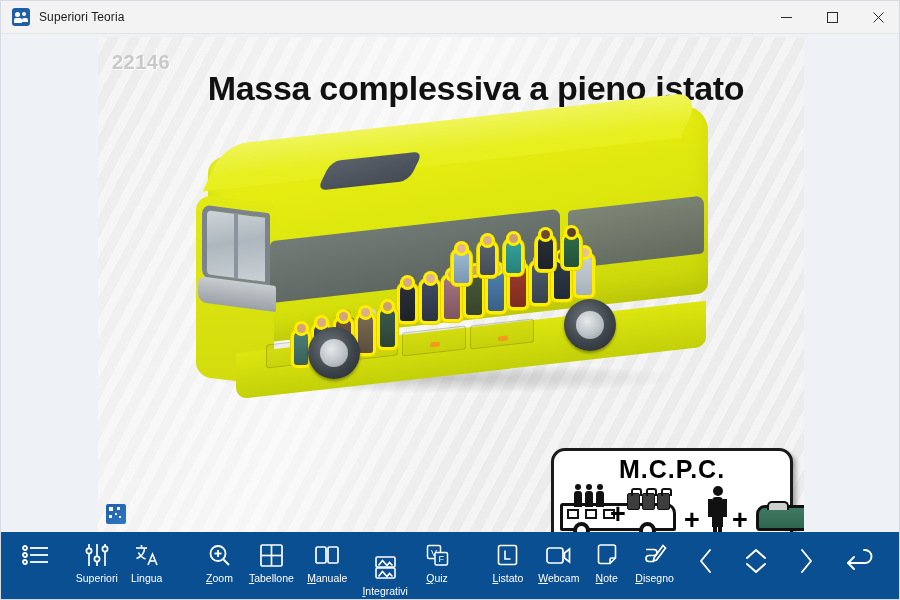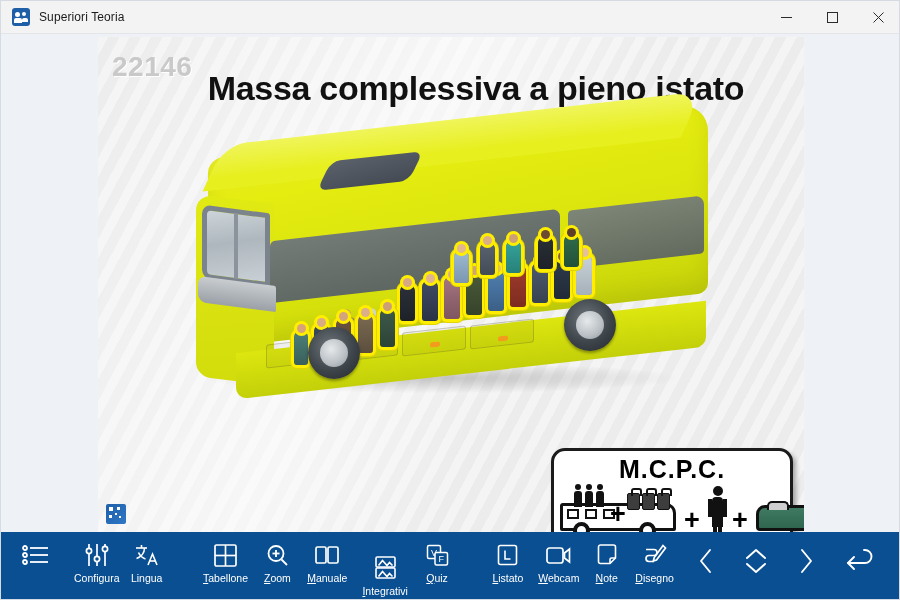--- a/index.html
+++ b/index.html
@@ -74,21 +74,21 @@
     background:
       linear-gradient(115deg, rgba(255,255,255,0) 0%, rgba(255,255,255,.55) 40%, rgba(255,255,255,0) 60%),
       repeating-linear-gradient(118deg, #f4f4f4 0px, #f4f4f4 9px, #ececec 9px, #ececec 19px),
       linear-gradient(160deg, #fafafa 0%, #f0f0f0 55%, #e9e9e9 100%);
     overflow: hidden;
   }
 
   .slide-id {
     position: absolute;
     left: 14px; top: 14px;
-    font-size: 28px; font-weight: bold;
+    font-size: 20px; font-weight: bold;
     color: #c9c9c9;
     text-shadow: 1px 1px 0 #ffffff;
     letter-spacing: .5px;
   }
   .slide-title {
     position: absolute;
     left: 0; right: 0; top: 32px;
     text-align: center;
     font-size: 34px;
     font-weight: bold;
@@ -591,63 +591,63 @@
       <span class="ic">
         <svg width="26" height="26" viewBox="0 0 26 26" fill="none" stroke="#fff" stroke-width="1.7">
           <line x1="5" y1="2" x2="5" y2="24"></line>
             <circle cx="5" cy="9" r="2.6" fill="#0a4f91"></circle>
           <line x1="13" y1="2" x2="13" y2="24"></line>
             <circle cx="13" cy="17" r="2.6" fill="#0a4f91"></circle>
           <line x1="21" y1="2" x2="21" y2="24"></line>
             <circle cx="21" cy="7" r="2.6" fill="#0a4f91"></circle>
         </svg>
       </span>
-      <span class="lb">Configura</span>
+      <span class="lb">Superiori</span>
     </div>
 
 
     <div class="tool" style="width:48px;">
       <span class="ic">
         <svg width="26" height="26" viewBox="0 0 26 26" fill="none" stroke="#fff" stroke-width="1.6">
           <line x1="2" y1="6" x2="13" y2="6"></line>
           <line x1="7.5" y1="3" x2="7.5" y2="6"></line>
           <path d="M10.5 6 c0 5 -3.5 9 -8 10.5"></path>
           <path d="M4.5 10.5 c1.5 3.5 4 5.5 7 6.5"></path>
           <path d="M14 23 l4.5 -11 L23 23"></path>
             <line x1="15.6" y1="19" x2="21.4" y2="19"></line>
         </svg>
       </span>
       <span class="lb">Lingua</span>
     </div>
 
     <div class="spacer-md"></div>
 
-    <div class="tool" style="width:58px;">
-      <span class="ic">
-        <svg width="25" height="25" viewBox="0 0 25 25" fill="none" stroke="#fff" stroke-width="1.7">
-          <rect x="2" y="2" width="21" height="21" rx="1.5"></rect>
-          <line x1="12.5" y1="2" x2="12.5" y2="23"></line>
-          <line x1="2" y1="12.5" x2="23" y2="12.5"></line>
-        </svg>
-      </span>
-      <span class="lb"><u>T</u>abellone</span>
-    </div>
-
     <div class="tool" style="width:46px;">
       <span class="ic">
         <svg width="25" height="25" viewBox="0 0 25 25" fill="none" stroke="#fff" stroke-width="1.8">
           <circle cx="11" cy="10.5" r="7.5"></circle>
           <line x1="16.5" y1="16.5" x2="22" y2="22"></line>
           <line x1="11" y1="7" x2="11" y2="14"></line>
             <line x1="7.5" y1="10.5" x2="14.5" y2="10.5"></line>
         </svg>
       </span>
       <span class="lb"><u>Z</u>oom</span>
     </div>
 
+    <div class="tool" style="width:58px;">
+      <span class="ic">
+        <svg width="25" height="25" viewBox="0 0 25 25" fill="none" stroke="#fff" stroke-width="1.7">
+          <rect x="2" y="2" width="21" height="21" rx="1.5"></rect>
+          <line x1="12.5" y1="2" x2="12.5" y2="23"></line>
+          <line x1="2" y1="12.5" x2="23" y2="12.5"></line>
+        </svg>
+      </span>
+      <span class="lb"><u>T</u>abellone</span>
+    </div>
+
     <div class="tool" style="width:54px;">
       <span class="ic">
         <svg width="26" height="24" viewBox="0 0 26 24" fill="none" stroke="#fff" stroke-width="1.7">
           <rect x="2" y="4" width="10" height="16" rx="1.5"></rect>
           <rect x="14" y="4" width="10" height="16" rx="1.5"></rect>
         </svg>
       </span>
       <span class="lb"><u>M</u>anuale</span>
     </div>
 

